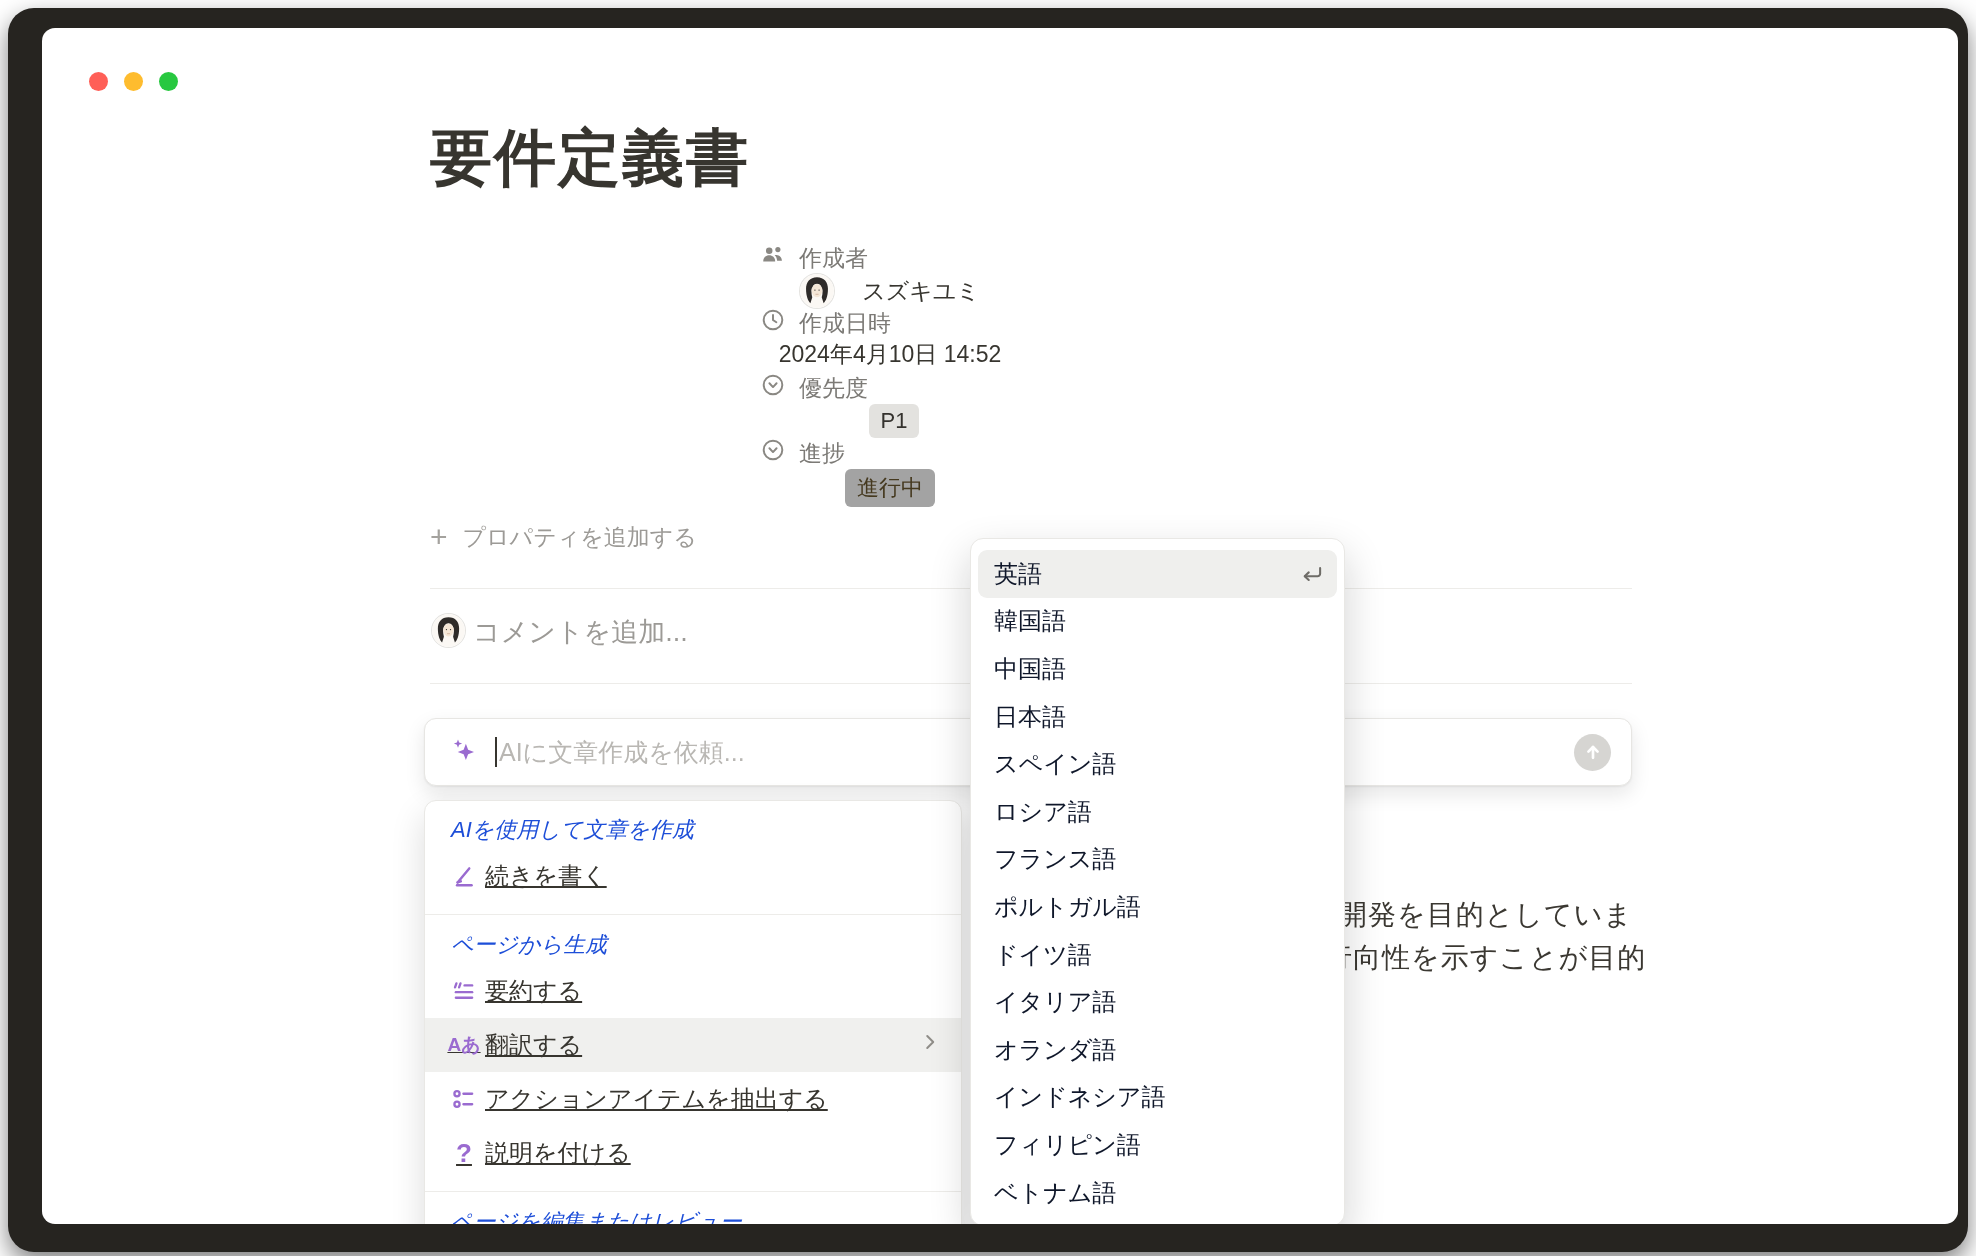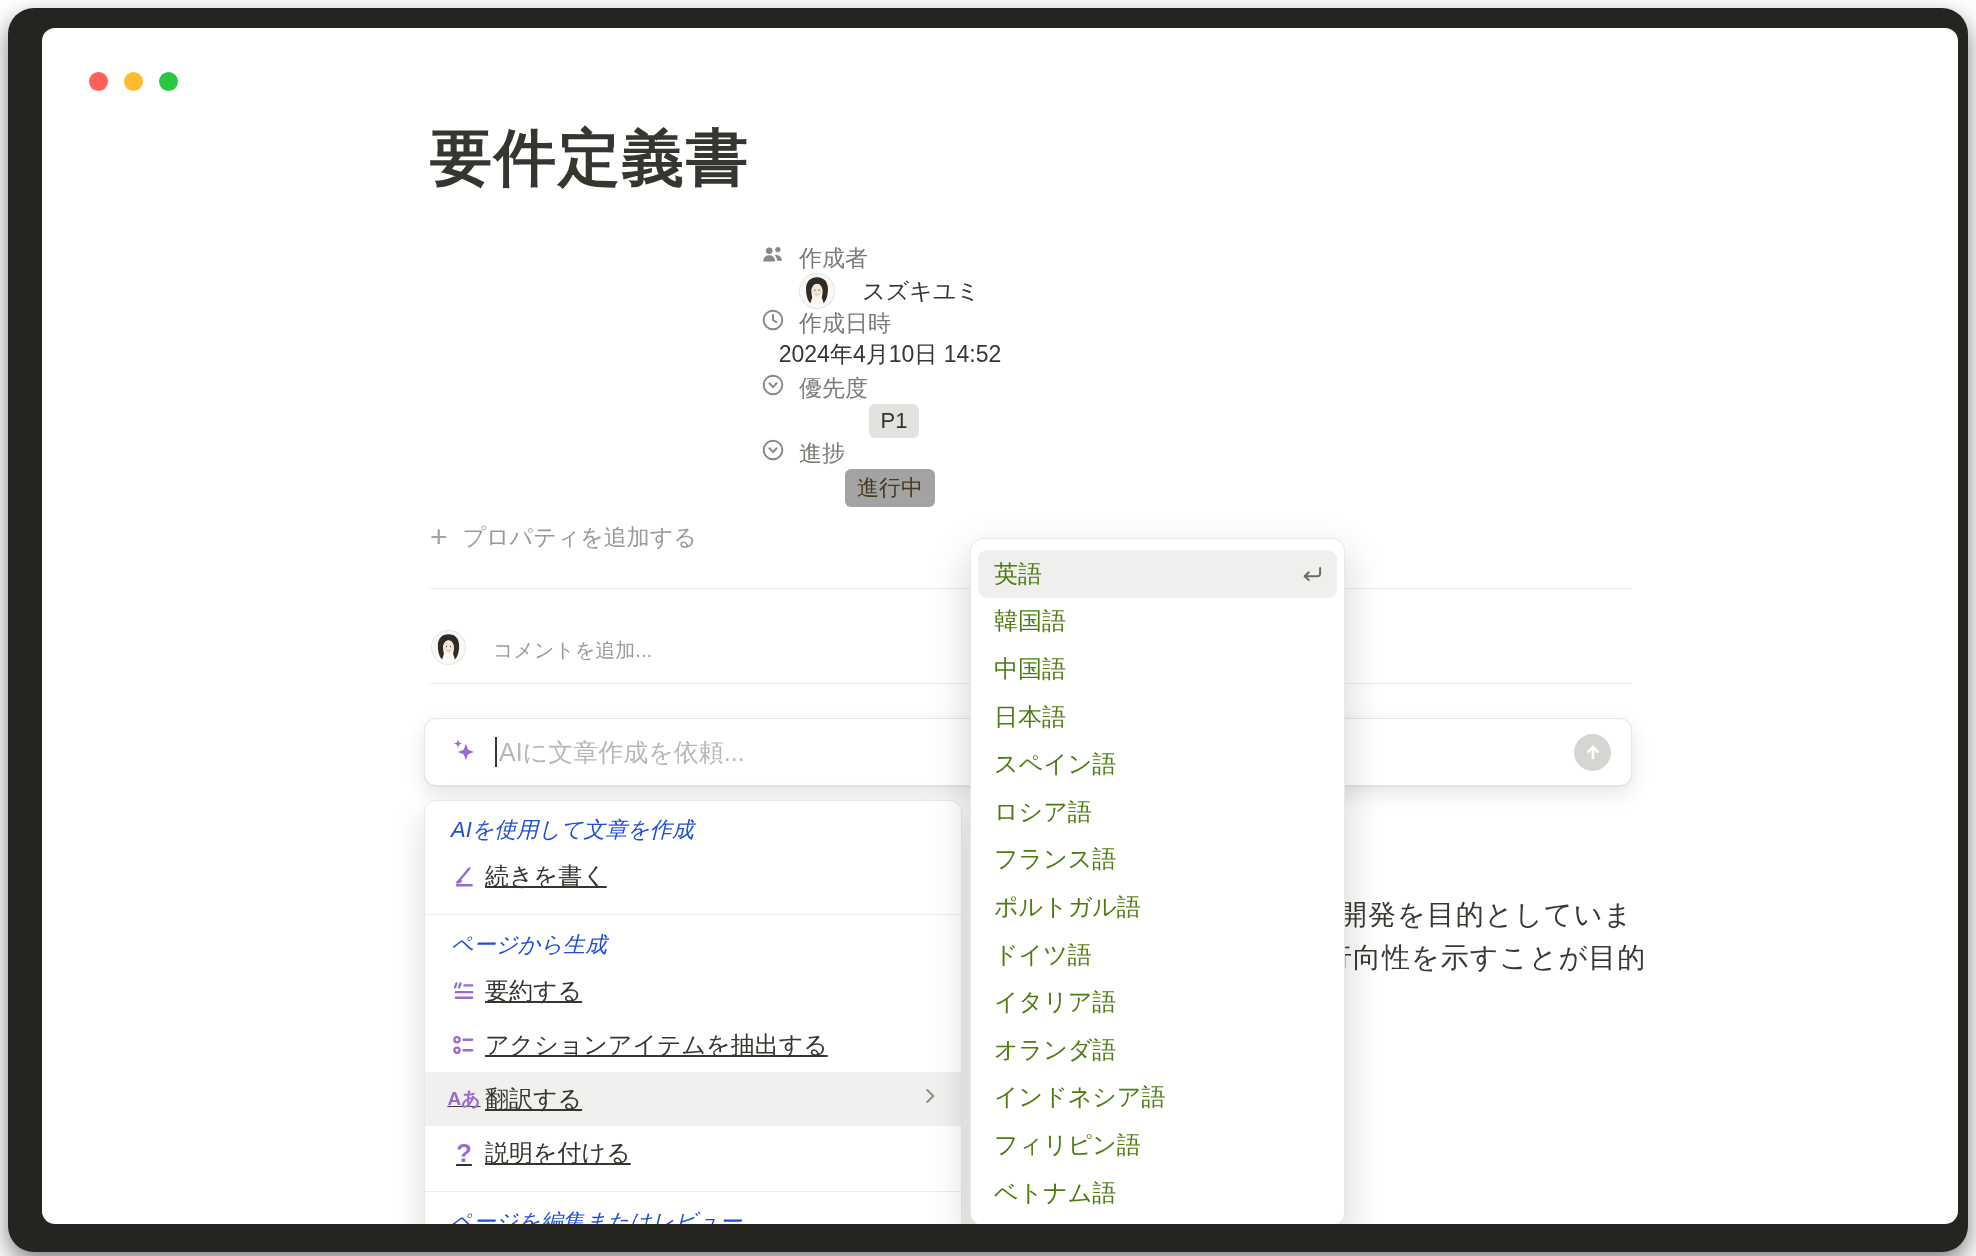--- a/index.html
+++ b/index.html
@@ -29,22 +29,22 @@
   .prop-value { display:flex; align-items:center; gap:28px; font-size:23px; color:#37352F; }
   .avatar { border-radius:50%; overflow:hidden; background:#fff; box-shadow:0 0 0 1px #E4E3E0; }
   .tag { display:inline-block; padding:4px 12px; border-radius:6px; font-size:22px; font-weight:500; }
 
   .add-prop { position:absolute; left:388px; top:484px; height:50px; display:flex; align-items:center;
               gap:15px; color:#9C9A96; font-size:23px; cursor:pointer; }
   .add-prop .plus { font-size:30px; line-height:1; color:#A4A29E; font-weight:300; }
 
   .divider { position:absolute; left:388px; width:1202px; height:0; border-top:1.5px solid #EDECE9; }
 
-  .comment-row { position:absolute; left:390px; top:586px; height:50px; display:flex; align-items:flex-end;
-                 gap:28px; color:#9C9A96; font-size:20px; }
+  .comment-row { position:absolute; left:390px; top:586px; height:50px; display:flex; align-items:flex-start;
+                 gap:8px; color:#9C9A96; font-size:27px; }
 
   .bg-line { position:absolute; z-index:1; font-size:28px; color:#3B3832; letter-spacing:1px; white-space:nowrap; }
 
   
   .ai-bar { position:absolute; z-index:4; left:382px; top:690px; width:1208px; height:68px;
             background:#fff; border:1px solid #E7E6E3; border-radius:12px;
             box-shadow:0 8px 20px rgba(15,15,15,.10), 0 1px 2px rgba(15,15,15,.06);
             display:flex; align-items:center; padding:0 20px 0 24px; }
   .ai-bar .cursor { width:2px; height:30px; background:#37352F; margin:0 2px 0 16px; }
   .ai-bar .ph { font-size:25px; color:#B9B7B3; }
@@ -63,21 +63,21 @@
   .menu-item.hl { background:#F0F0EE; }
   .menu-item .chev { margin-left:auto; color:#8F8D88; }
   .menu-div { border-top:1.5px solid #EDECE9; margin:11px 0; }
   .ticon { color:#9A6BD0; font-weight:700; }
 
   
   .lang-menu { position:absolute; z-index:6; left:928px; top:510px; width:375px; height:688px;
                background:#fff; border:1px solid #E9E8E5; border-radius:13px;
                box-shadow:0 16px 40px rgba(15,15,15,.19); padding:11px 0; overflow:hidden; }
   .lang-item { height:47.6px; display:flex; align-items:center; padding:0 18px 0 23px;
-               font-size:24px; color:#4d7c0f; cursor:pointer; }
+               font-size:24px; color:#0f172a; cursor:pointer; }
   .lang-item.sel { background:#EFEFED; border-radius:9px; margin:0 7px; padding:0 12px 0 16px; }
   .lang-item .ret { margin-left:auto; display:flex; align-items:center; }
 </style>
 </head>
 <body>
 
 <div class="screen">
   <div class="bezel"></div>
 
   <div class="window">
@@ -212,39 +212,39 @@
           <span class="ic">
             <svg width="28" height="28" viewBox="0 0 24 24" fill="none" stroke="#9A6BD0" stroke-width="2" stroke-linecap="round">
       <path d="M5.5 5.5l-1.2 3.4M9 5.5L7.8 8.9"></path>
               <path d="M12.5 7.2H19"></path>
               <path d="M5 13h14"></path>
               <path d="M5 17.8h14"></path>
             </svg>
           </span>
           <span>要約する</span>
         </div>
+        <div class="menu-item hl">
+          <span class="ic">
+            <span class="ticon" style="font-size: 19px;">Aあ</span>
+          </span>
+          <span>翻訳する</span>
+          <span class="chev"><svg width="22" height="22" viewBox="0 0 24 24" fill="none" stroke="#8F8D88" stroke-width="2.2" stroke-linecap="round" stroke-linejoin="round">
+      <path d="M9 5.5l6.5 6.5L9 18.5"></path>
+            </svg></span>
+        </div>
         <div class="menu-item">
           <span class="ic">
             <svg width="28" height="28" viewBox="0 0 24 24" fill="none" stroke="#9A6BD0" stroke-width="2" stroke-linecap="round">
       <circle cx="6" cy="7.5" r="2.2"></circle>
               <path d="M11.5 7.5H19"></path>
               <circle cx="6" cy="16.5" r="2.2"></circle>
               <path d="M11.5 16.5H19"></path>
             </svg>
           </span>
           <span>アクションアイテムを抽出する</span>
-        </div>
-        <div class="menu-item hl">
-          <span class="ic">
-            <span class="ticon" style="font-size: 19px;">Aあ</span>
-          </span>
-          <span>翻訳する</span>
-          <span class="chev"><svg width="22" height="22" viewBox="0 0 24 24" fill="none" stroke="#8F8D88" stroke-width="2.2" stroke-linecap="round" stroke-linejoin="round">
-      <path d="M9 5.5l6.5 6.5L9 18.5"></path>
-            </svg></span>
         </div>
         <div class="menu-item">
           <span class="ic">
             <span class="ticon" style="font-size: 26px;">?</span>
           </span>
           <span>説明を付ける</span>
         </div>
         <div class="menu-div"></div>
         <div class="menu-header">ページを編集またはレビュー</div>
       </div>

